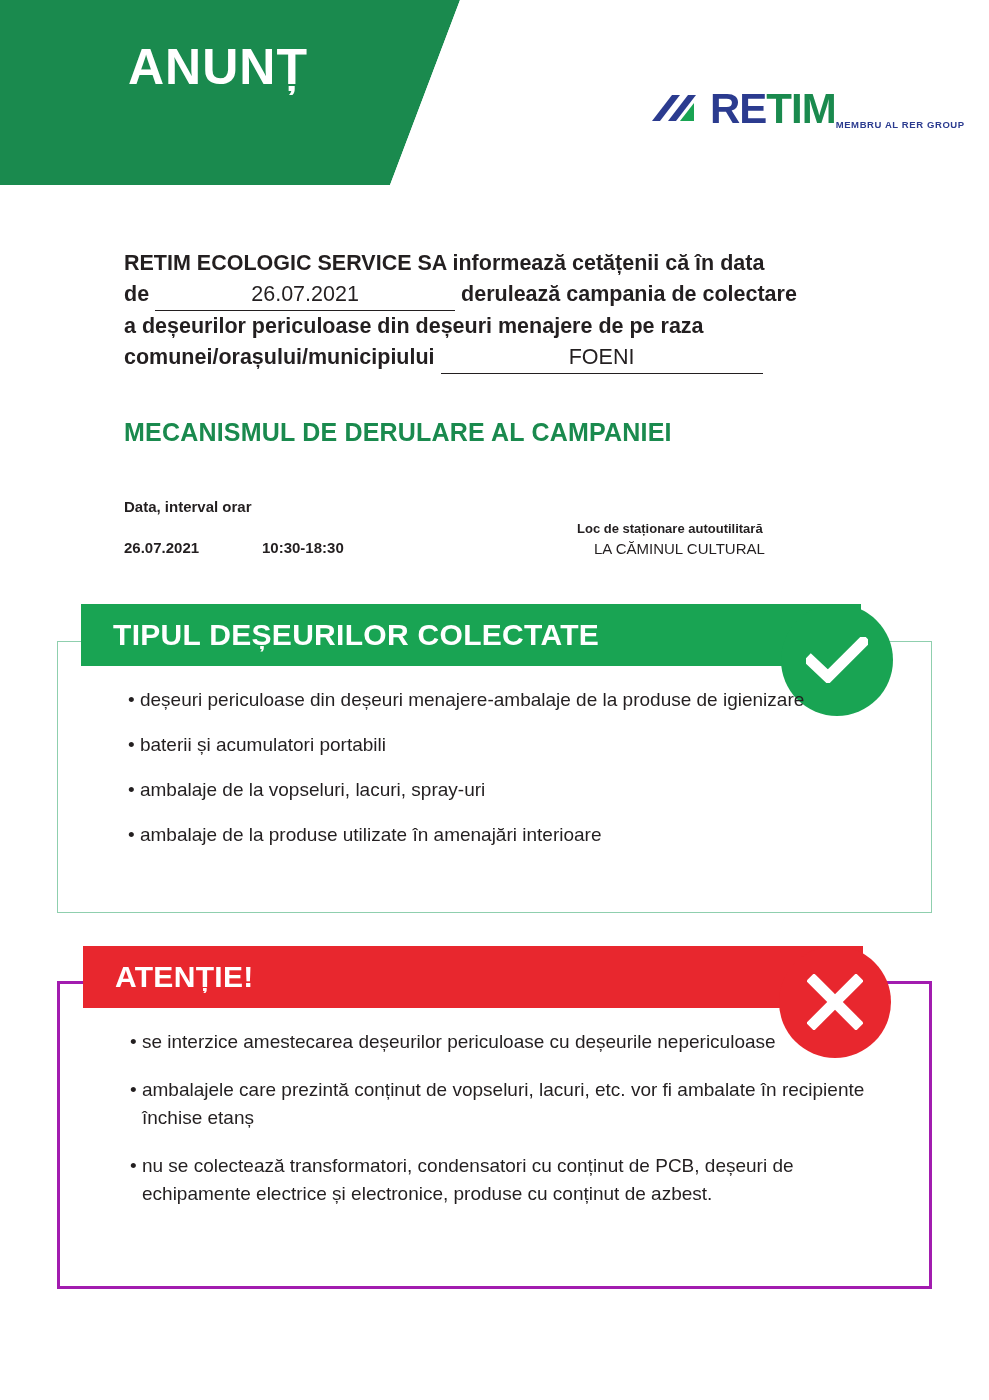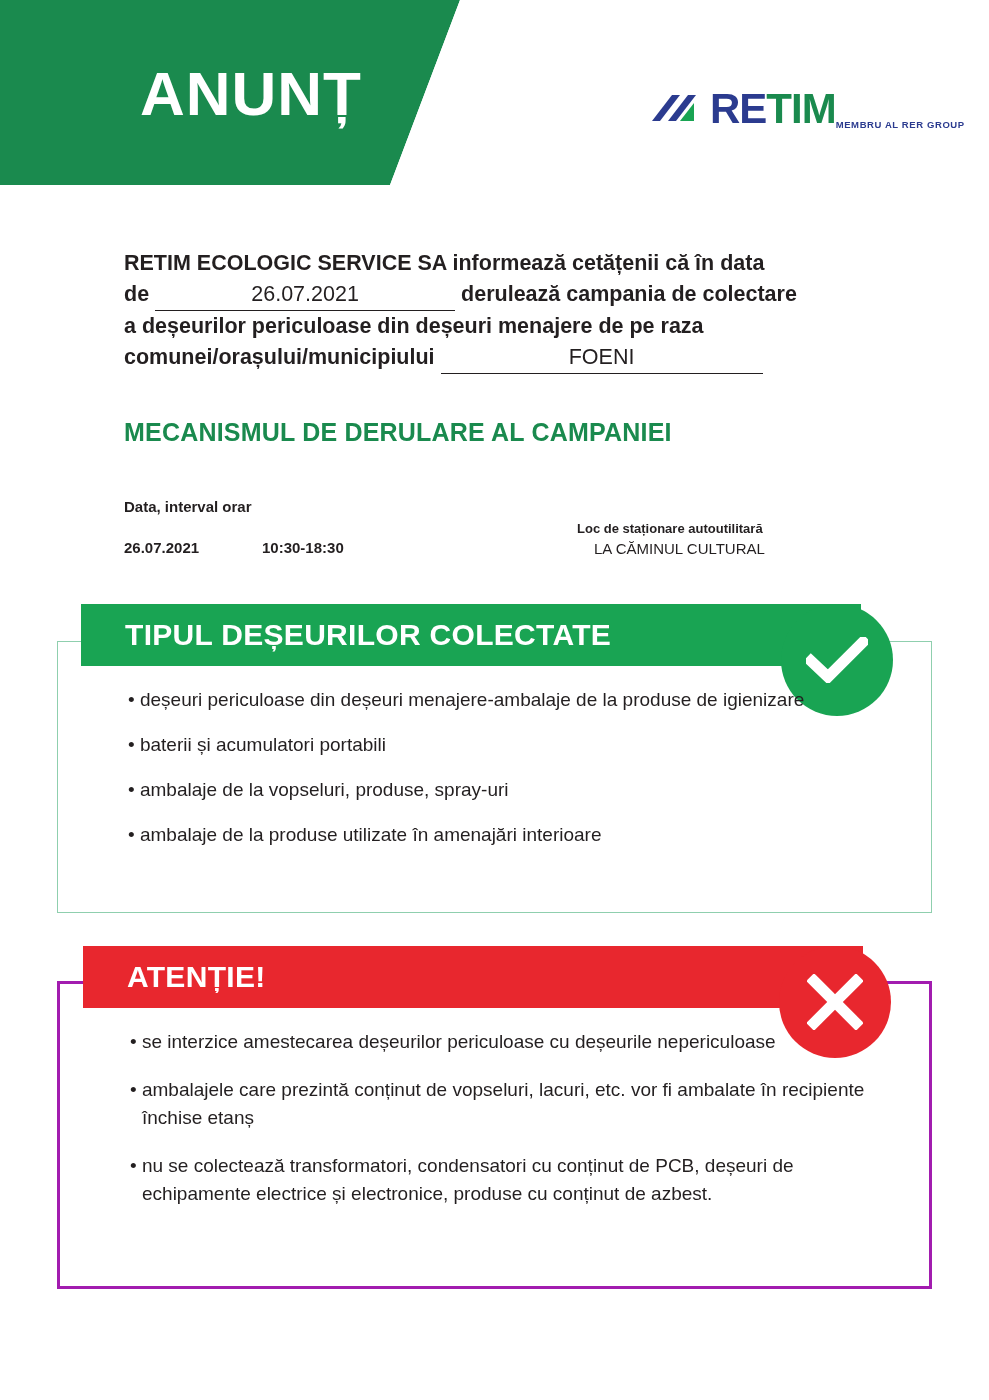--- a/index.html
+++ b/index.html
@@ -36,28 +36,27 @@
     top: 0;
     left: 390px;
     width: 599px;
     height: 185px;
     background: #ffffff;
     clip-path: polygon(70px 0, 599px 0, 599px 185px, 0 185px);
   }
   .header-title {
     position: absolute;
     top: 42px;
-    left: 140px;
-    font-size: 62px;
+    left: 128px;
+    font-size: 50px;
     font-weight: bold;
     color: #ffffff;
     letter-spacing: 1px;
     line-height: 1;
     z-index: 5;
-    margin-top: 21px;
   }
 
   
   .logo {
     position: absolute;
     top: 88px;
     left: 650px;
     z-index: 6;
     display: flex;
     flex-direction: row;
@@ -177,21 +176,21 @@
     border: 3px solid #a21caf;
   }
   .panel-banner {
     position: absolute;
     left: 23px;
     top: -38px;
     height: 62px;
     width: 780px;
     display: flex;
     align-items: center;
-    padding-left: 44px;
+    padding-left: 32px;
     box-sizing: border-box;
     color: #ffffff;
     font-size: 30px;
     font-weight: bold;
     letter-spacing: 0.3px;
   }
   .banner-green { background: #19a453; }
   .banner-red   { background: #e8272e; }
 
   .badge {
@@ -270,21 +269,21 @@
 <div class="panel panel-green">
   <div class="panel-banner banner-green">TIPUL DEȘEURILOR COLECTATE</div>
   <div class="badge badge-green">
     <svg width="62" height="46" viewBox="0 0 62 46" xmlns="http://www.w3.org/2000/svg">
       <polyline points="5,24 22,40 57,5" fill="none" stroke="#ffffff" stroke-width="11" stroke-linecap="square" stroke-linejoin="miter"></polyline>
     </svg>
   </div>
   <ul class="panel-list">
     <li>• deșeuri periculoase din deșeuri menajere-ambalaje de la produse de igienizare</li>
     <li>• baterii și acumulatori portabili</li>
-    <li>• ambalaje de la vopseluri, produse, spray-uri</li>
+    <li>• ambalaje de la vopseluri, lacuri, spray-uri</li>
     <li>• ambalaje de la produse utilizate în amenajări interioare</li>
   </ul>
 </div>
 
 <div class="panel panel-red">
   <div class="panel-banner banner-red">ATENȚIE!</div>
   <div class="badge badge-red">
     <svg width="56" height="56" viewBox="0 0 56 56" xmlns="http://www.w3.org/2000/svg">
       <line x1="7" y1="7" x2="49" y2="49" stroke="#ffffff" stroke-width="11" stroke-linecap="square"></line>
       <line x1="49" y1="7" x2="7" y2="49" stroke="#ffffff" stroke-width="11" stroke-linecap="square"></line>

